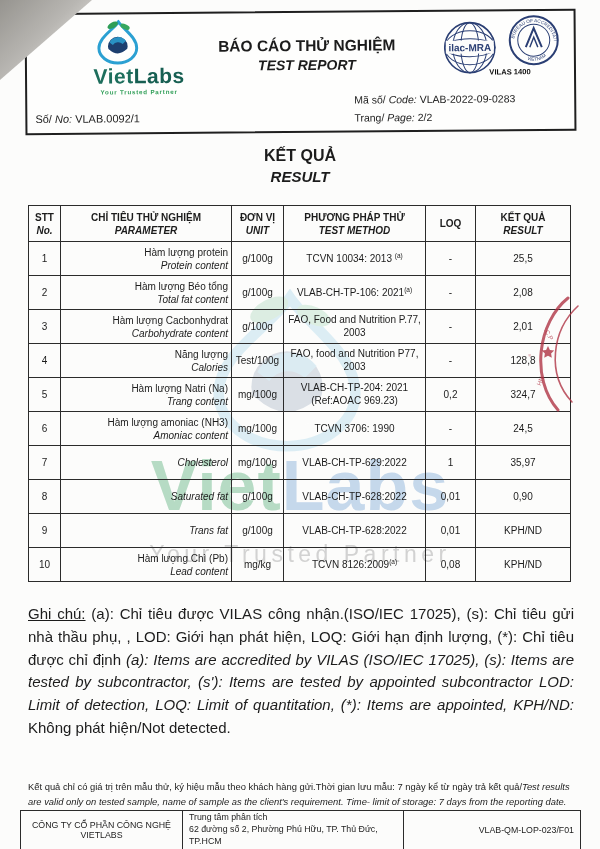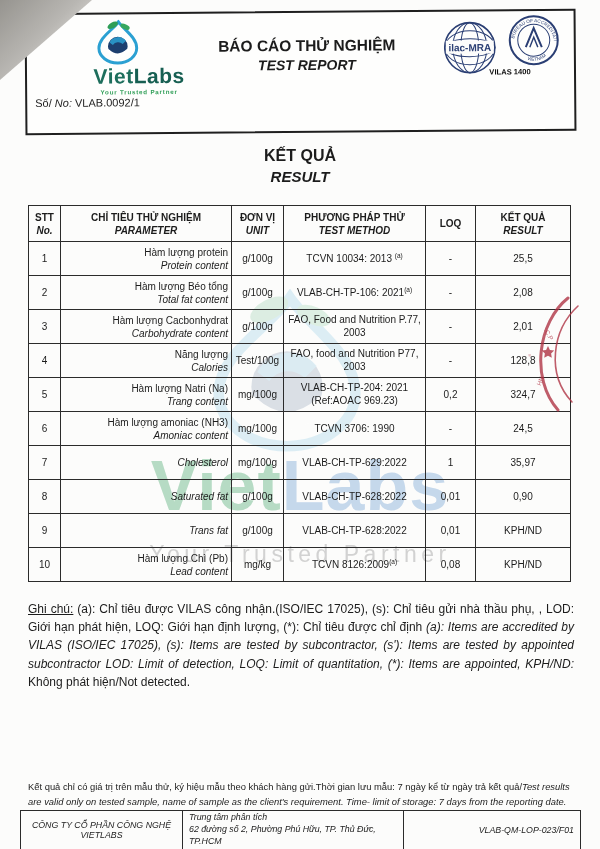--- a/index.html
+++ b/index.html
@@ -13,21 +13,21 @@
 
   
   .header-box{position:absolute;left:25px;top:11px;width:547px;height:118px;
     border:2px solid #1f1f1f;transform:rotate(-0.45deg);background:rgba(255,255,255,.55);z-index:2;}
   .logo-icon{position:absolute;left:62px;top:5px;width:58px;height:46px;}
   .brand{position:absolute;left:22px;top:50px;width:180px;text-align:center;
     font-size:21px;font-weight:bold;letter-spacing:.5px;}
   .brand .bv{color:#1d6e5c;} .brand .bl{color:#175f52;}
   .brand-tag{position:absolute;left:22px;top:74px;width:180px;text-align:center;
     font-size:6.2px;color:#2f9e57;letter-spacing:.8px;font-weight:bold;}
-  .report-no{position:absolute;left:8px;top:82px;font-size:11px;}
+  .report-no{position:absolute;left:8px;top:98px;font-size:11px;}
   .title-block{position:absolute;left:120px;top:23px;width:320px;text-align:center;line-height:1.3;}
   .title-vi{font-size:15.5px;font-weight:bold;}
   .title-en{font-size:14px;font-weight:bold;font-style:italic;}
   .seal-ilac{position:absolute;left:416px;top:9px;width:54px;height:54px;}
   .seal-vilas{position:absolute;left:481px;top:3px;width:52px;height:52px;}
   .vilas-caption{position:absolute;left:450px;top:56px;width:66px;text-align:center;
     font-size:7.6px;font-weight:bold;color:#111;}
   .meta{position:absolute;left:327px;top:79px;font-size:10.5px;line-height:1.7;}
   .it{font-style:italic;}
 
@@ -56,28 +56,28 @@
   td.param{text-align:right;padding-left:5px;}
   td.param .vi{line-height:1.3;}
   td.param .en{line-height:1.3;font-style:italic;}
   td.method span{white-space:pre-line;line-height:1.3;}
   td.method sup{font-size:6.5px;}
 
   
   .stamp{position:absolute;left:494px;top:296px;width:92px;height:118px;z-index:2;}
 
   
-  .notes{position:absolute;left:28px;top:588px;width:546px;font-size:12px;line-height:1.52;
+  .notes{position:absolute;left:28px;top:588px;width:546px;font-size:15px;line-height:1.52;
     text-align:justify;z-index:1;}
   .notes .lbl{text-decoration:underline;}
   .validity{position:absolute;left:28px;top:771px;width:550px;font-size:9.4px;line-height:1.5;z-index:1;}
 
   
   table.footer{position:absolute;left:20px;top:810px;width:560px;border-collapse:collapse;
-    font-size:8.8px;table-layout:fixed;z-index:1;font-style:italic;}
+    font-size:8.8px;table-layout:fixed;z-index:1;}
   table.footer td{border:1.5px solid #2b2b2b;height:27px;padding:1px 6px;vertical-align:middle;}
   td.f-company{text-align:center;}
   td.f-center div{line-height:1.35;}
   td.f-code{text-align:right;}
 </style>
 </head>
 <body>
 
 <svg width="0" height="0" style="position:absolute">
   <symbol id="drop-sym" viewBox="0 0 64 56">
@@ -133,20 +133,32 @@
         </defs>
       <text font-size="4.6" fill="#2b3f74" font-family="Liberation Sans, sans-serif">
         <textPath href="#arcT" startOffset="6%">BUREAU OF ACCREDITATION</textPath>
       </text>
       <text font-size="4.6" fill="#2b3f74" font-family="Liberation Sans, sans-serif">
         <textPath href="#arcB" startOffset="28%">VIETNAM</textPath>
       </text>
     </svg>
     <div class="vilas-caption">VILAS 1400</div>
 
+    <div class="meta">
+      <div>
+        <span>Mã số/</span>
+        <span class="it">Code:</span>
+        <span>VLAB-2022-09-0283</span>
+      </div>
+      <div>
+        <span>Trang/</span>
+        <span class="it">Page:</span>
+        <span>2/2</span>
+      </div>
+    </div>
   </div>
 
   <div class="section-title">
     <div class="vi">KẾT QUẢ</div>
     <div class="en">RESULT</div>
   </div>
 
   <svg class="wm-logo" viewBox="0 0 64 56">
     <use href="#drop-sym"></use>
   </svg>

